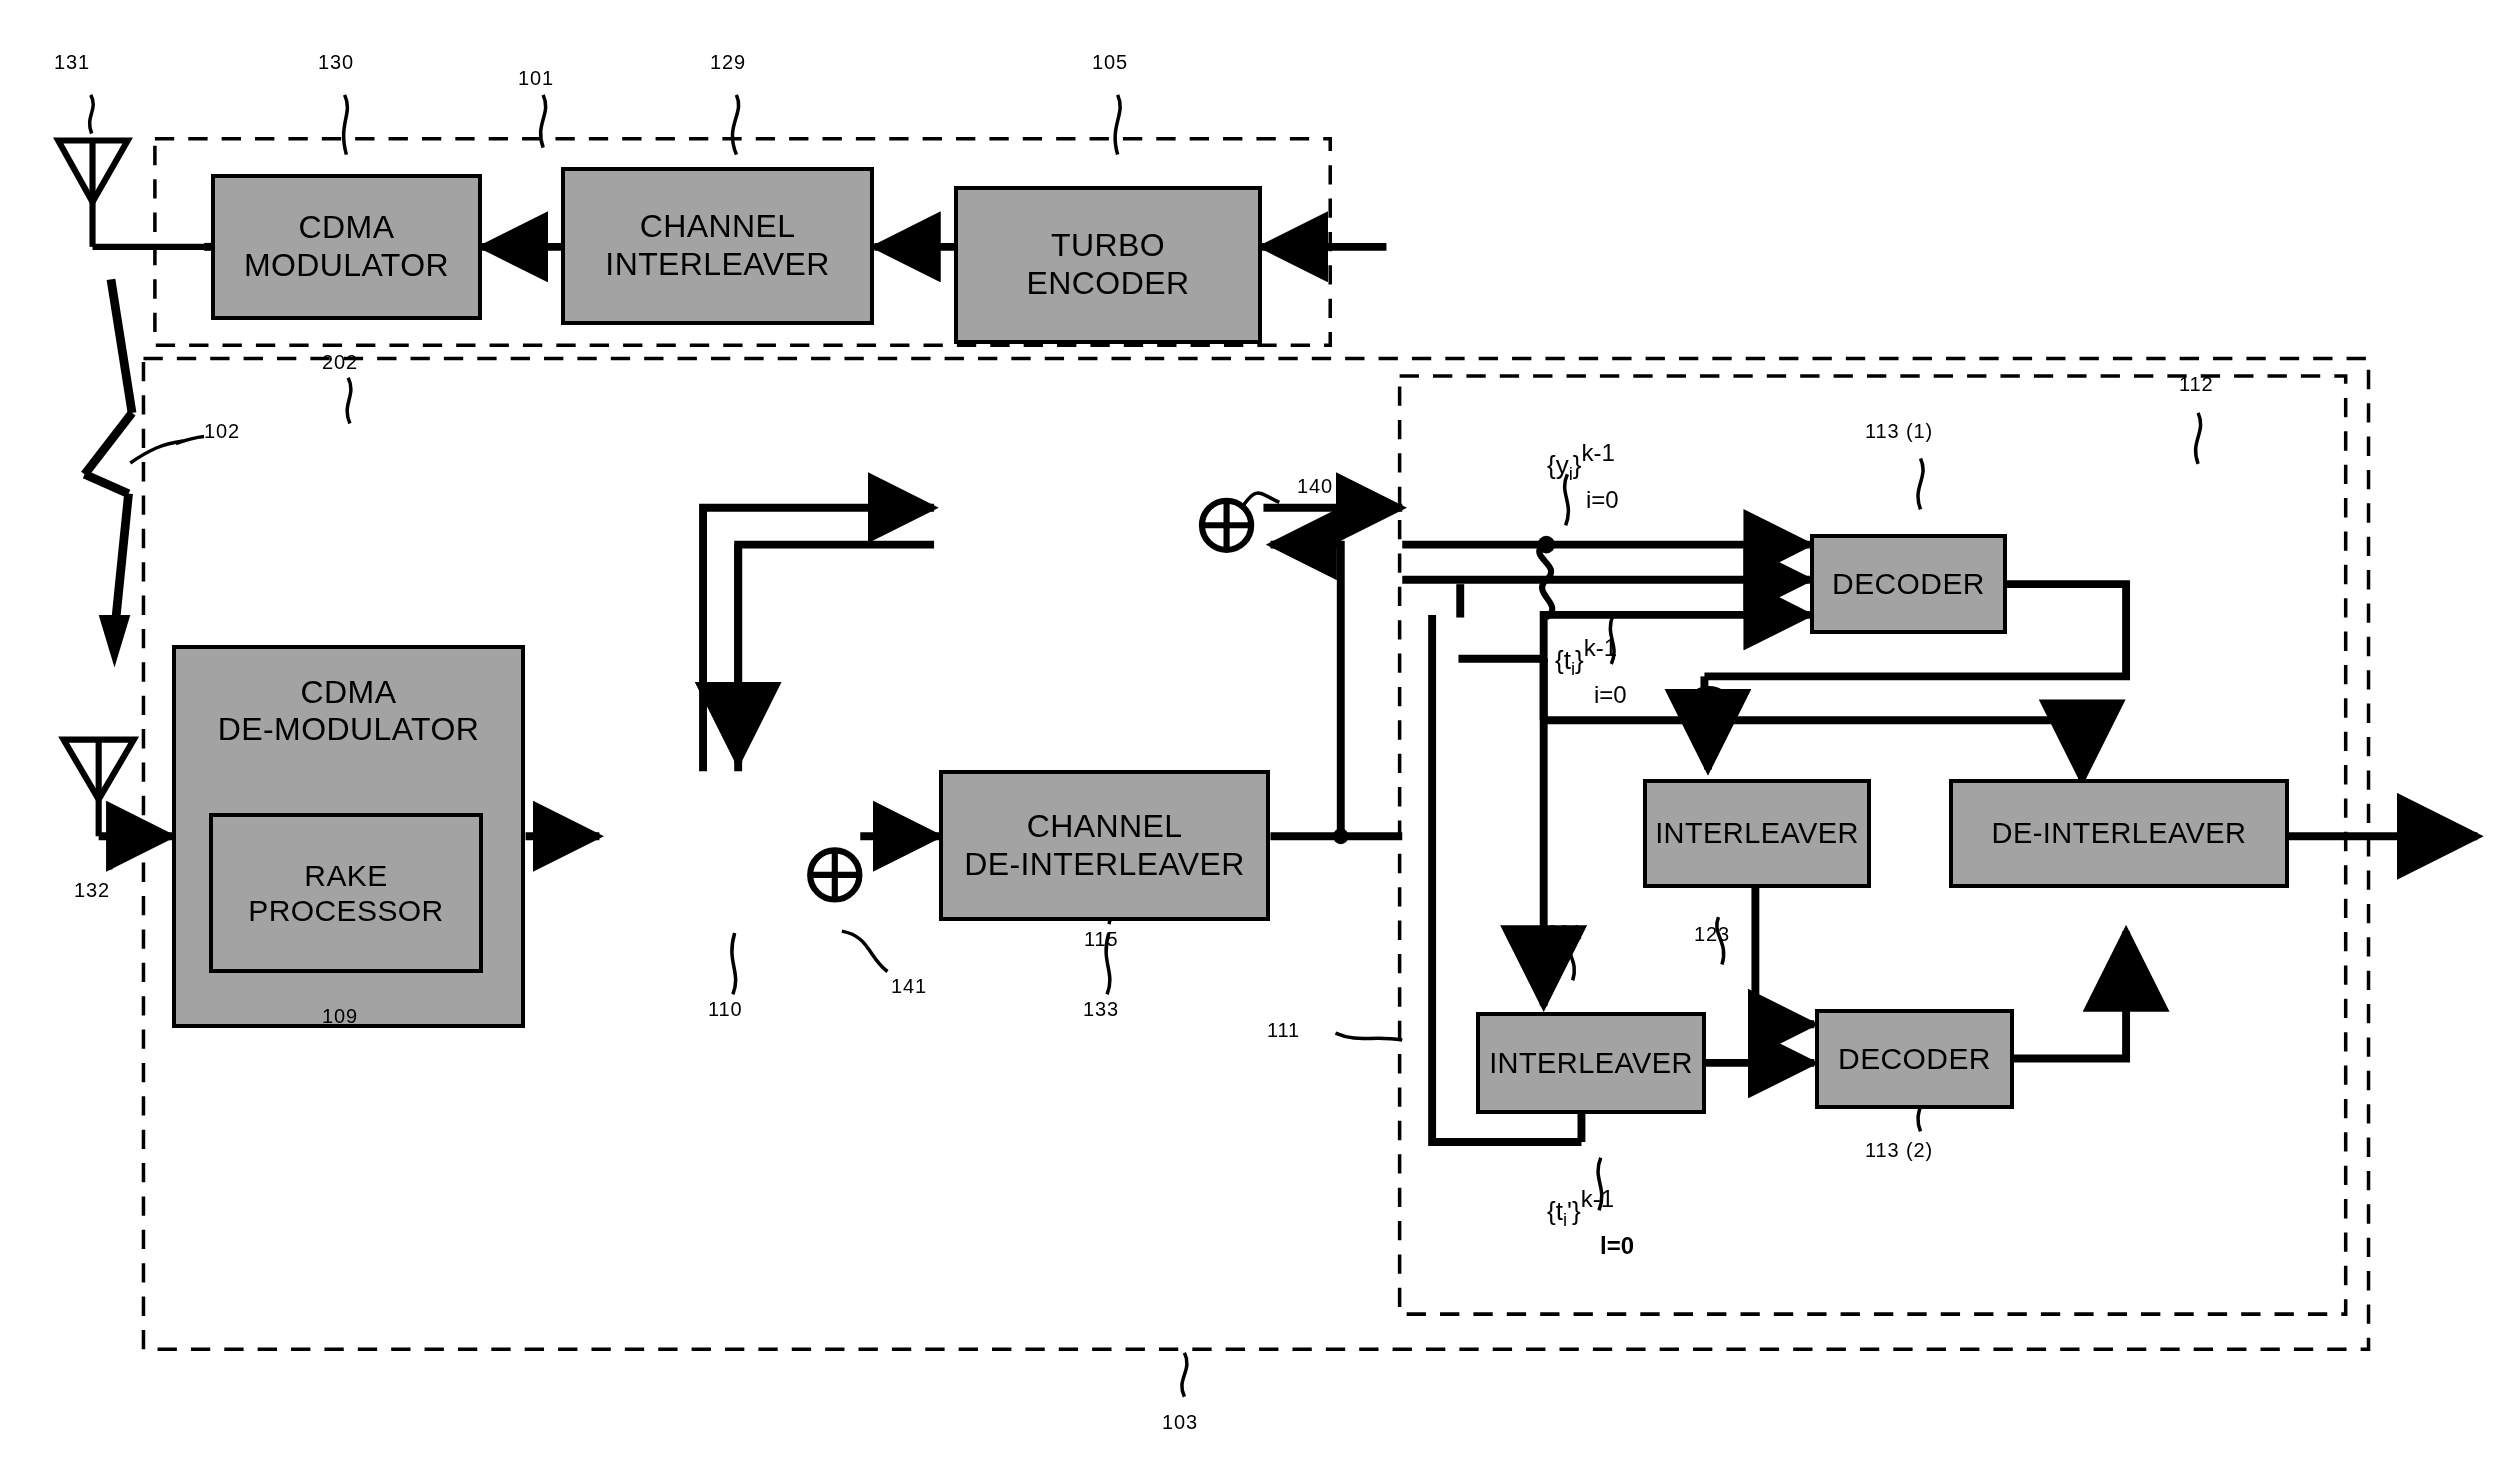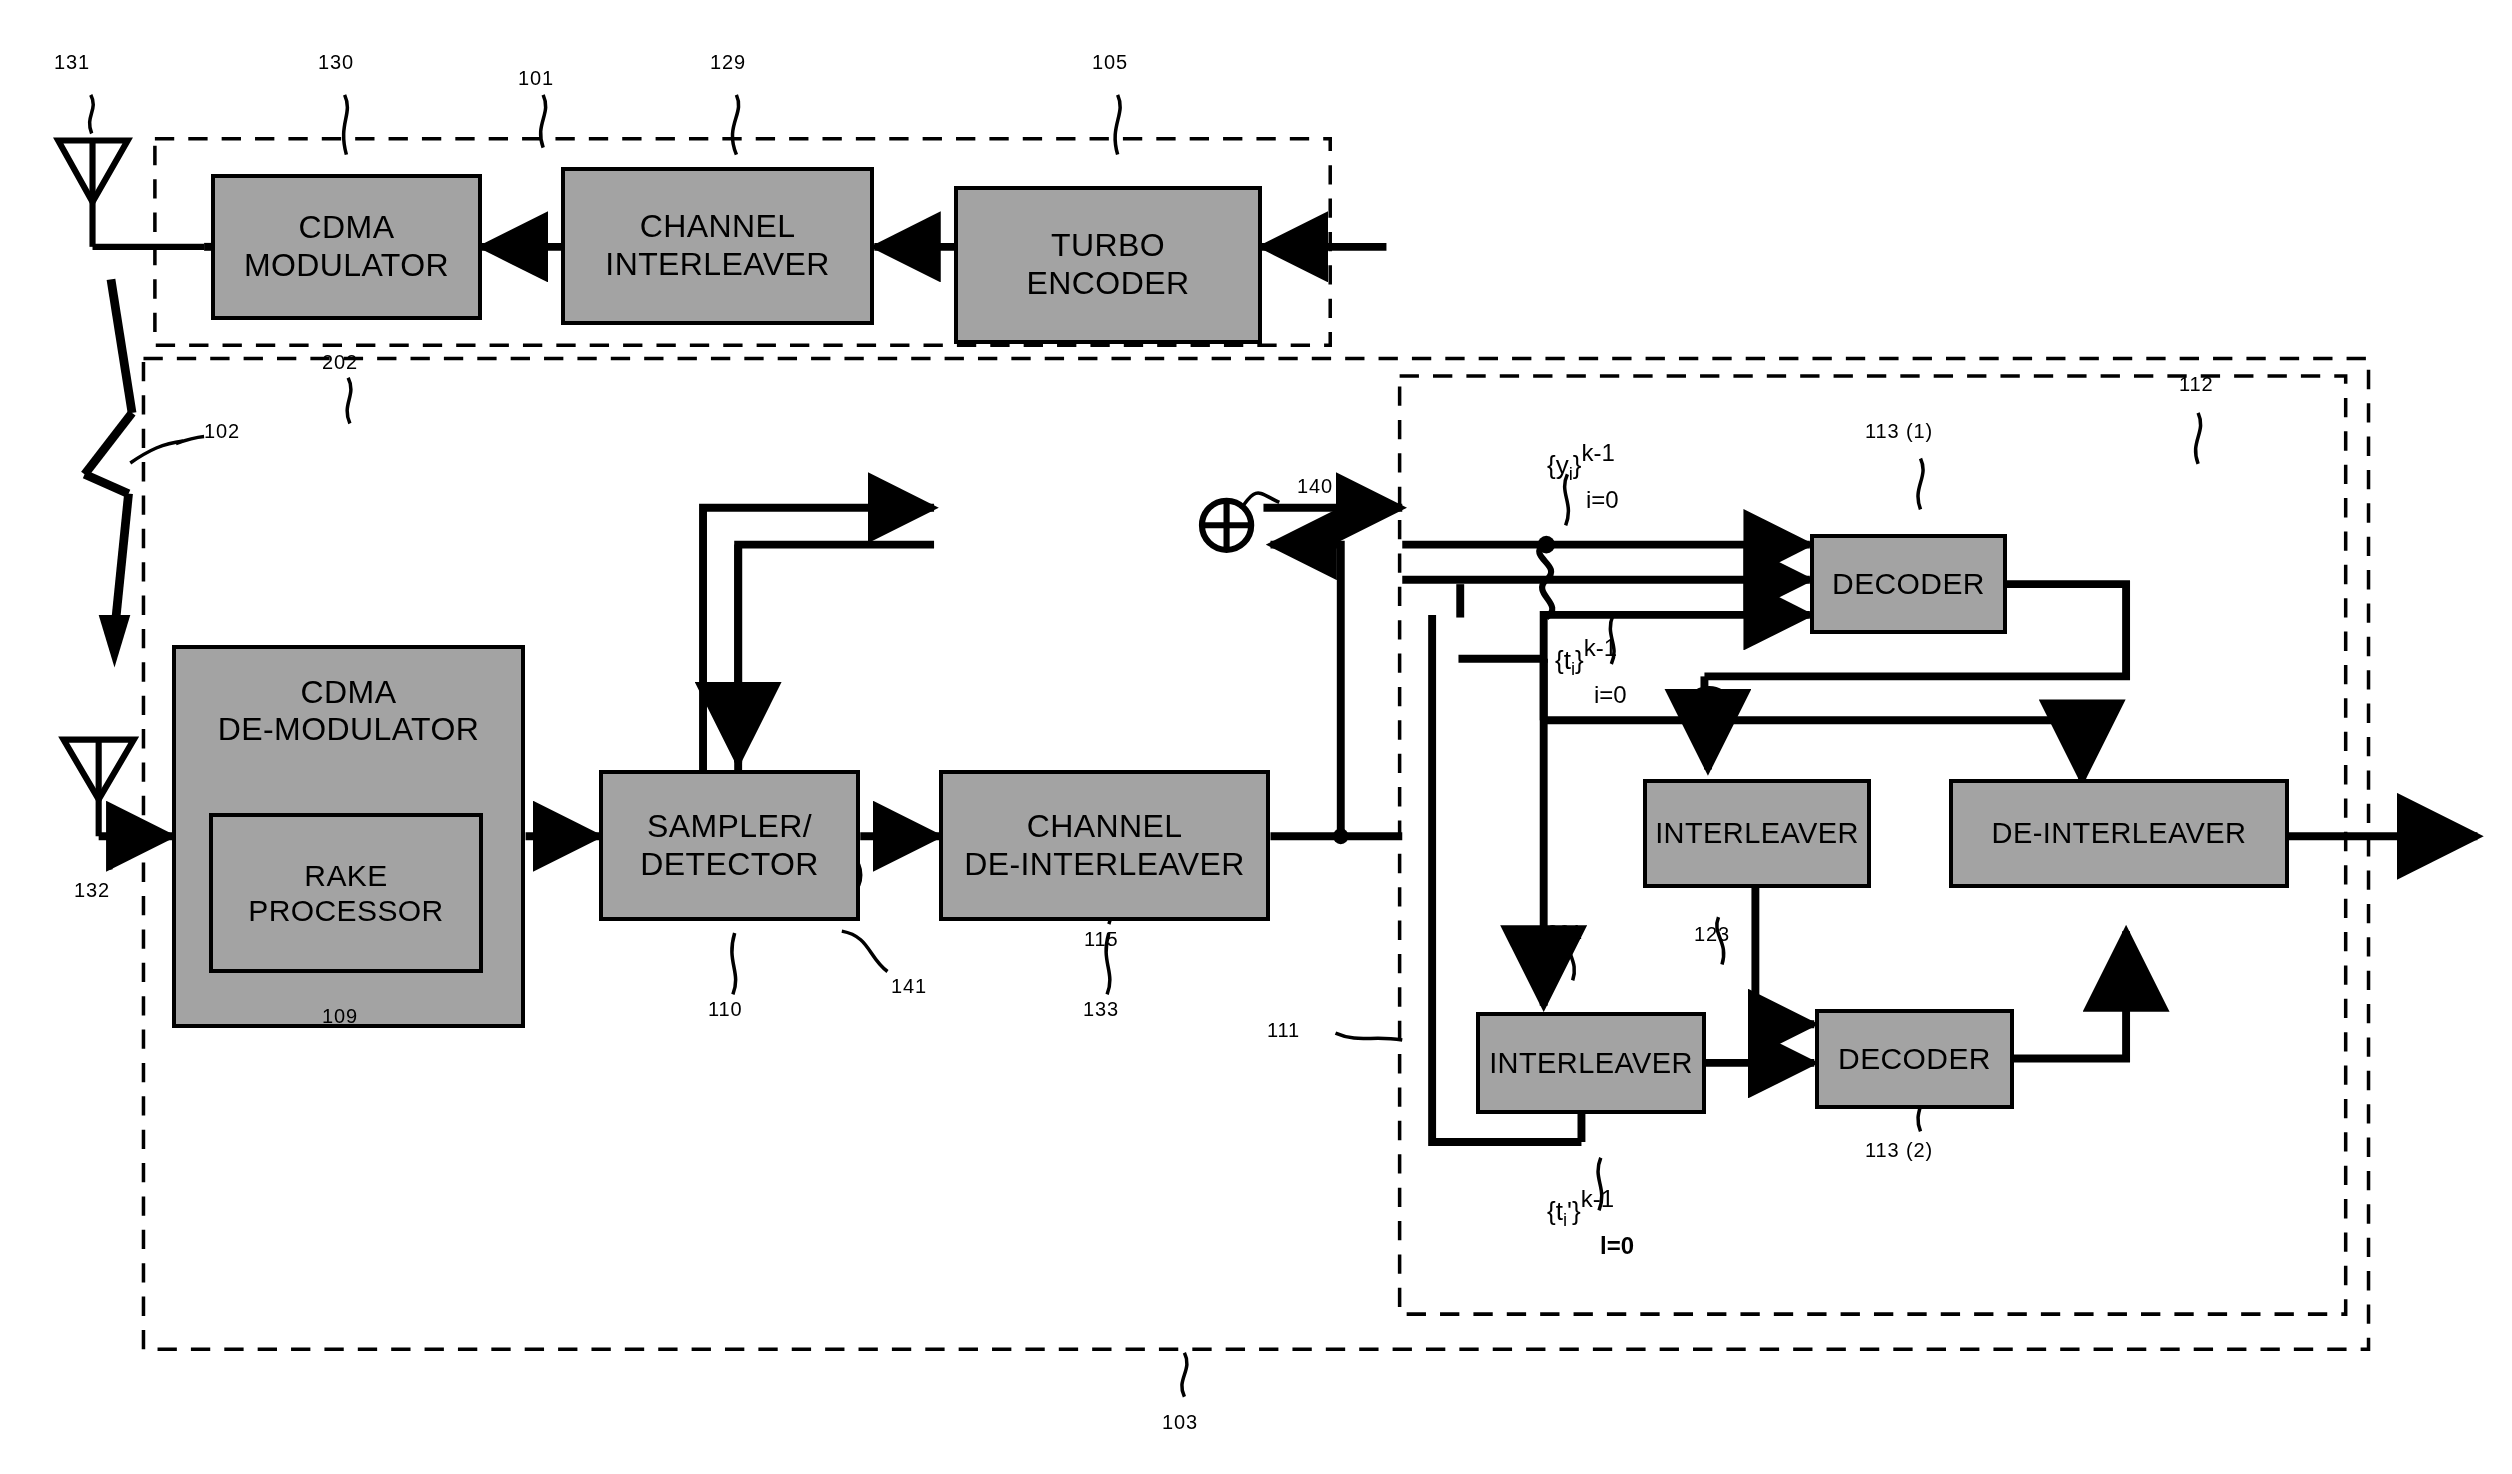--- a/index.html
+++ b/index.html
@@ -242,24 +242,20 @@
     <span>CDMA
 DE-MODULATOR</span>
   </div>
 
   <div class="blk f34" style="left:209px; top:813px; width:274px; height:160px;">
     <span>RAKE
 PROCESSOR</span>
   </div>
 
 
-  <div class="blk f36" style="left:599px; top:770px; width:261px; height:151px;">
-    <span>SAMPLER/
-DETECTOR</span>
-  </div>
 
   <div class="blk f36" style="left:939px; top:770px; width:331px; height:151px;">
     <span>CHANNEL
 DE-INTERLEAVER</span>
   </div>
 
   <div class="blk f34" style="left:1810px; top:534px; width:197px; height:100px;">
     <span>DECODER</span>
   </div>
 

